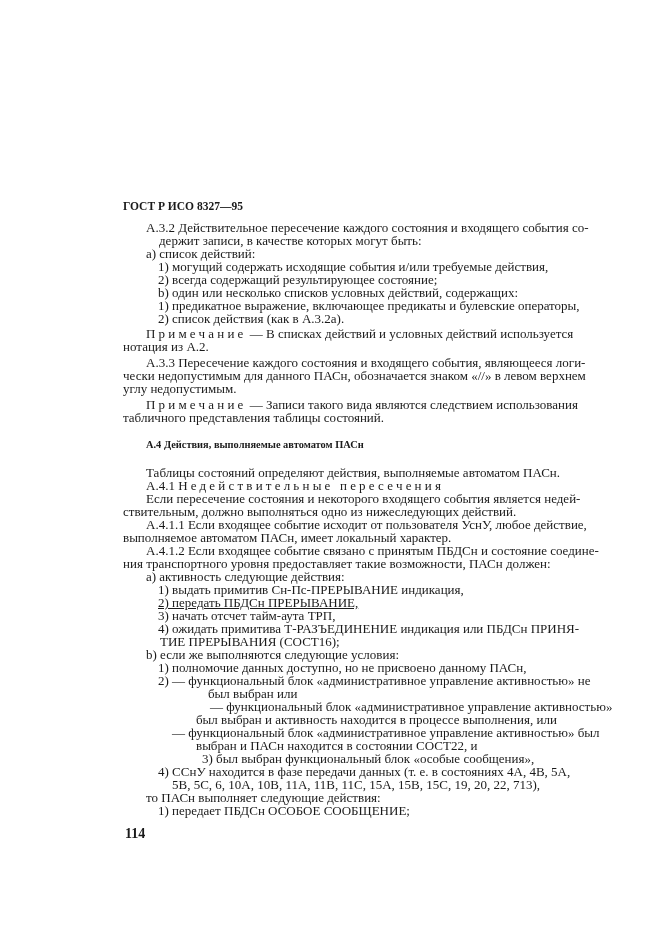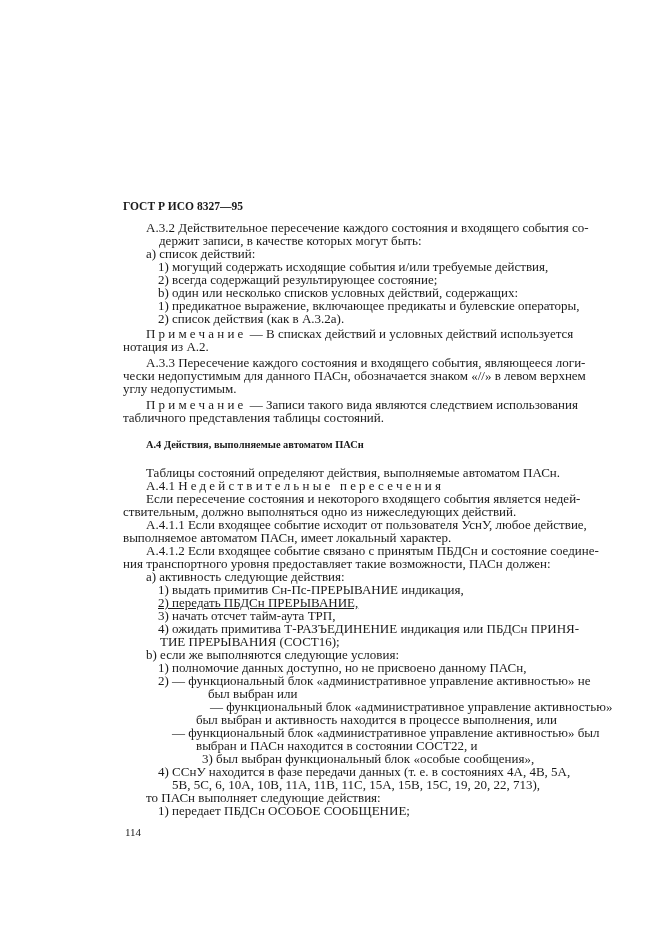--- a/index.html
+++ b/index.html
@@ -4,21 +4,21 @@
 <style>
   html, body { margin: 0; padding: 0; background: #ffffff; }
   body { width: 661px; height: 935px; position: relative; overflow: hidden;
          font-family: "Liberation Serif", "DejaVu Serif", serif; color: #1a1a1a; }
   .page { position: absolute; left: 0; top: 14px; width: 652px; height: 935px; }
   .line { position: absolute; font-size: 13px; line-height: 12px; white-space: nowrap; }
   .hdr { position: absolute; left: 123px; top: 186px; font-size: 11.5px; font-weight: bold; }
   .sec { font-weight: bold; font-size: 10.4px; }
   .sp { letter-spacing: 3.2px; }
   .just { width: 380px; text-align: justify; text-align-last: justify; }
-  .pageno { position: absolute; left: 125px; top: 812px; font-size: 11px; }
+  .pageno { position: absolute; left: 125px; top: 812px; font-size: 14px; font-weight: bold; }
 </style>
 </head>
 <body>
 
 <div class="page">
   <div class="hdr">ГОСТ Р ИСО 8327—95</div>
   <div id="body">
       <div class="line just" style="left: 146px; top: 208px; width: 379px;">А.3.2 Действительное пересечение каждого состояния и входящего события со-</div>
       <div class="line" style="left: 123px; top: 221px; margin-left: 36px;">держит записи, в качестве которых могут быть:</div>
       <div class="line" style="left: 146px; top: 234px;">а) список действий:</div>

